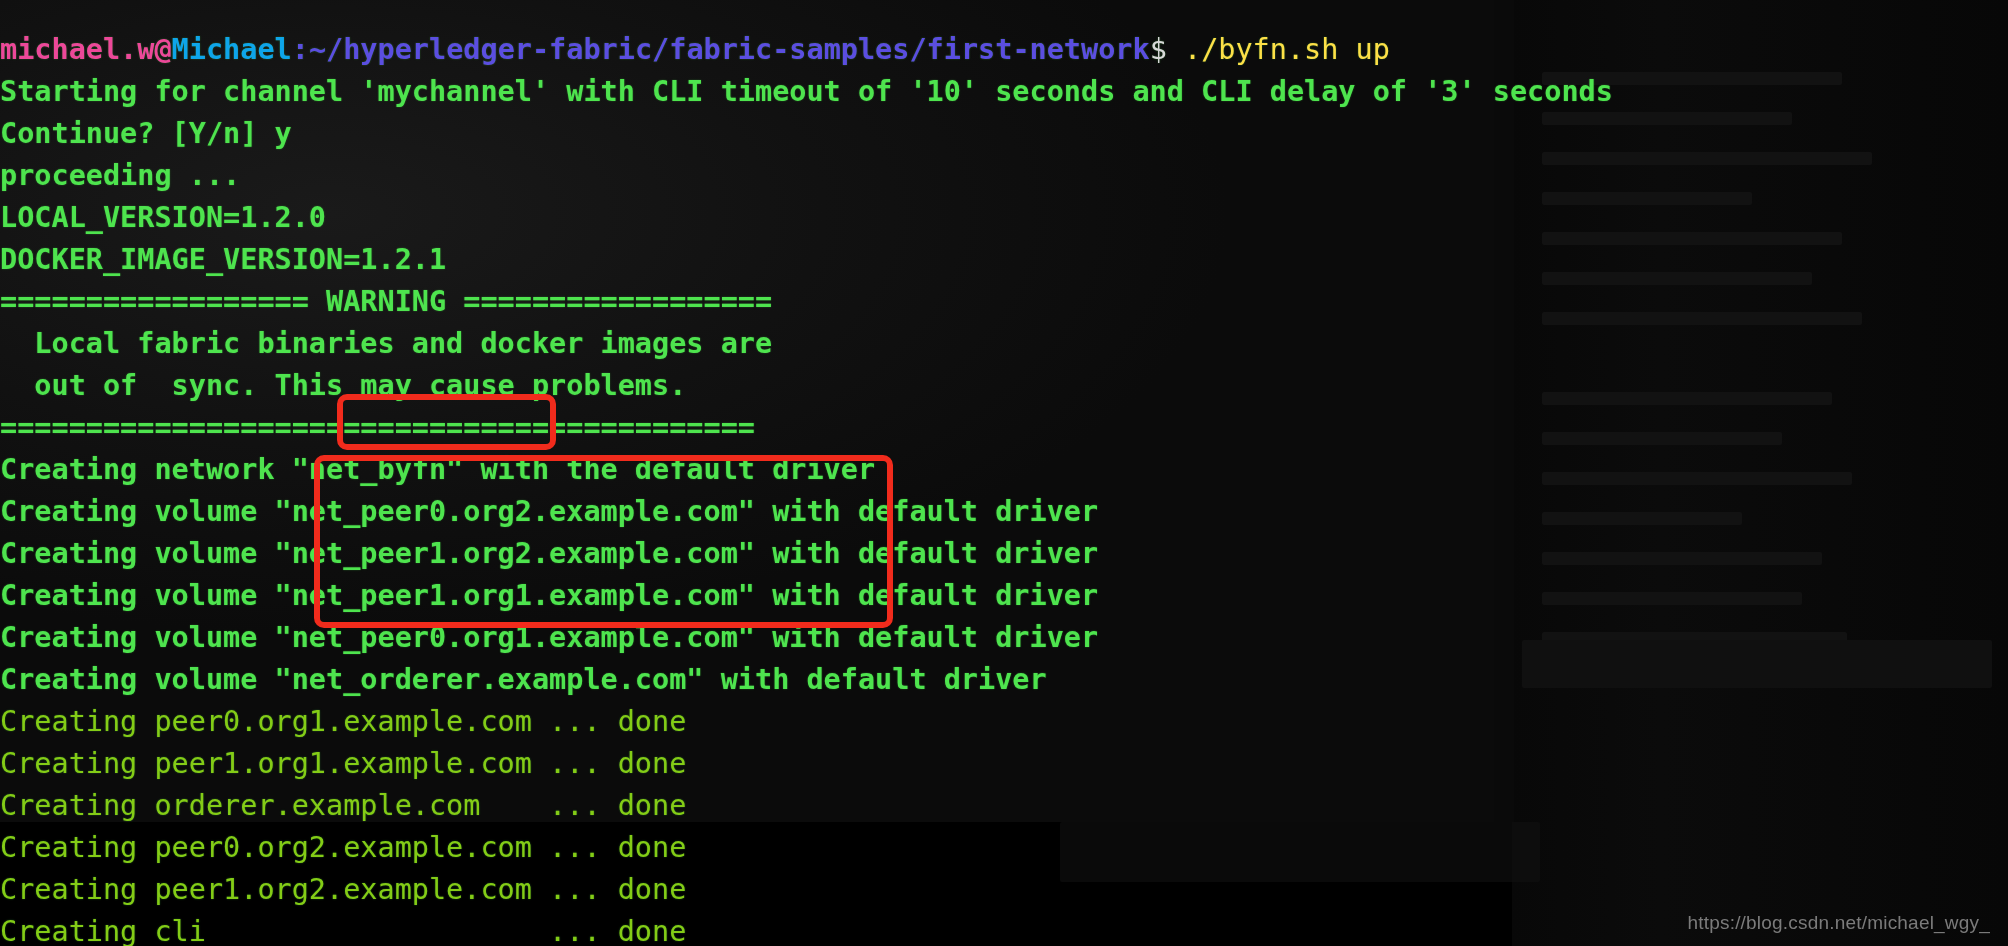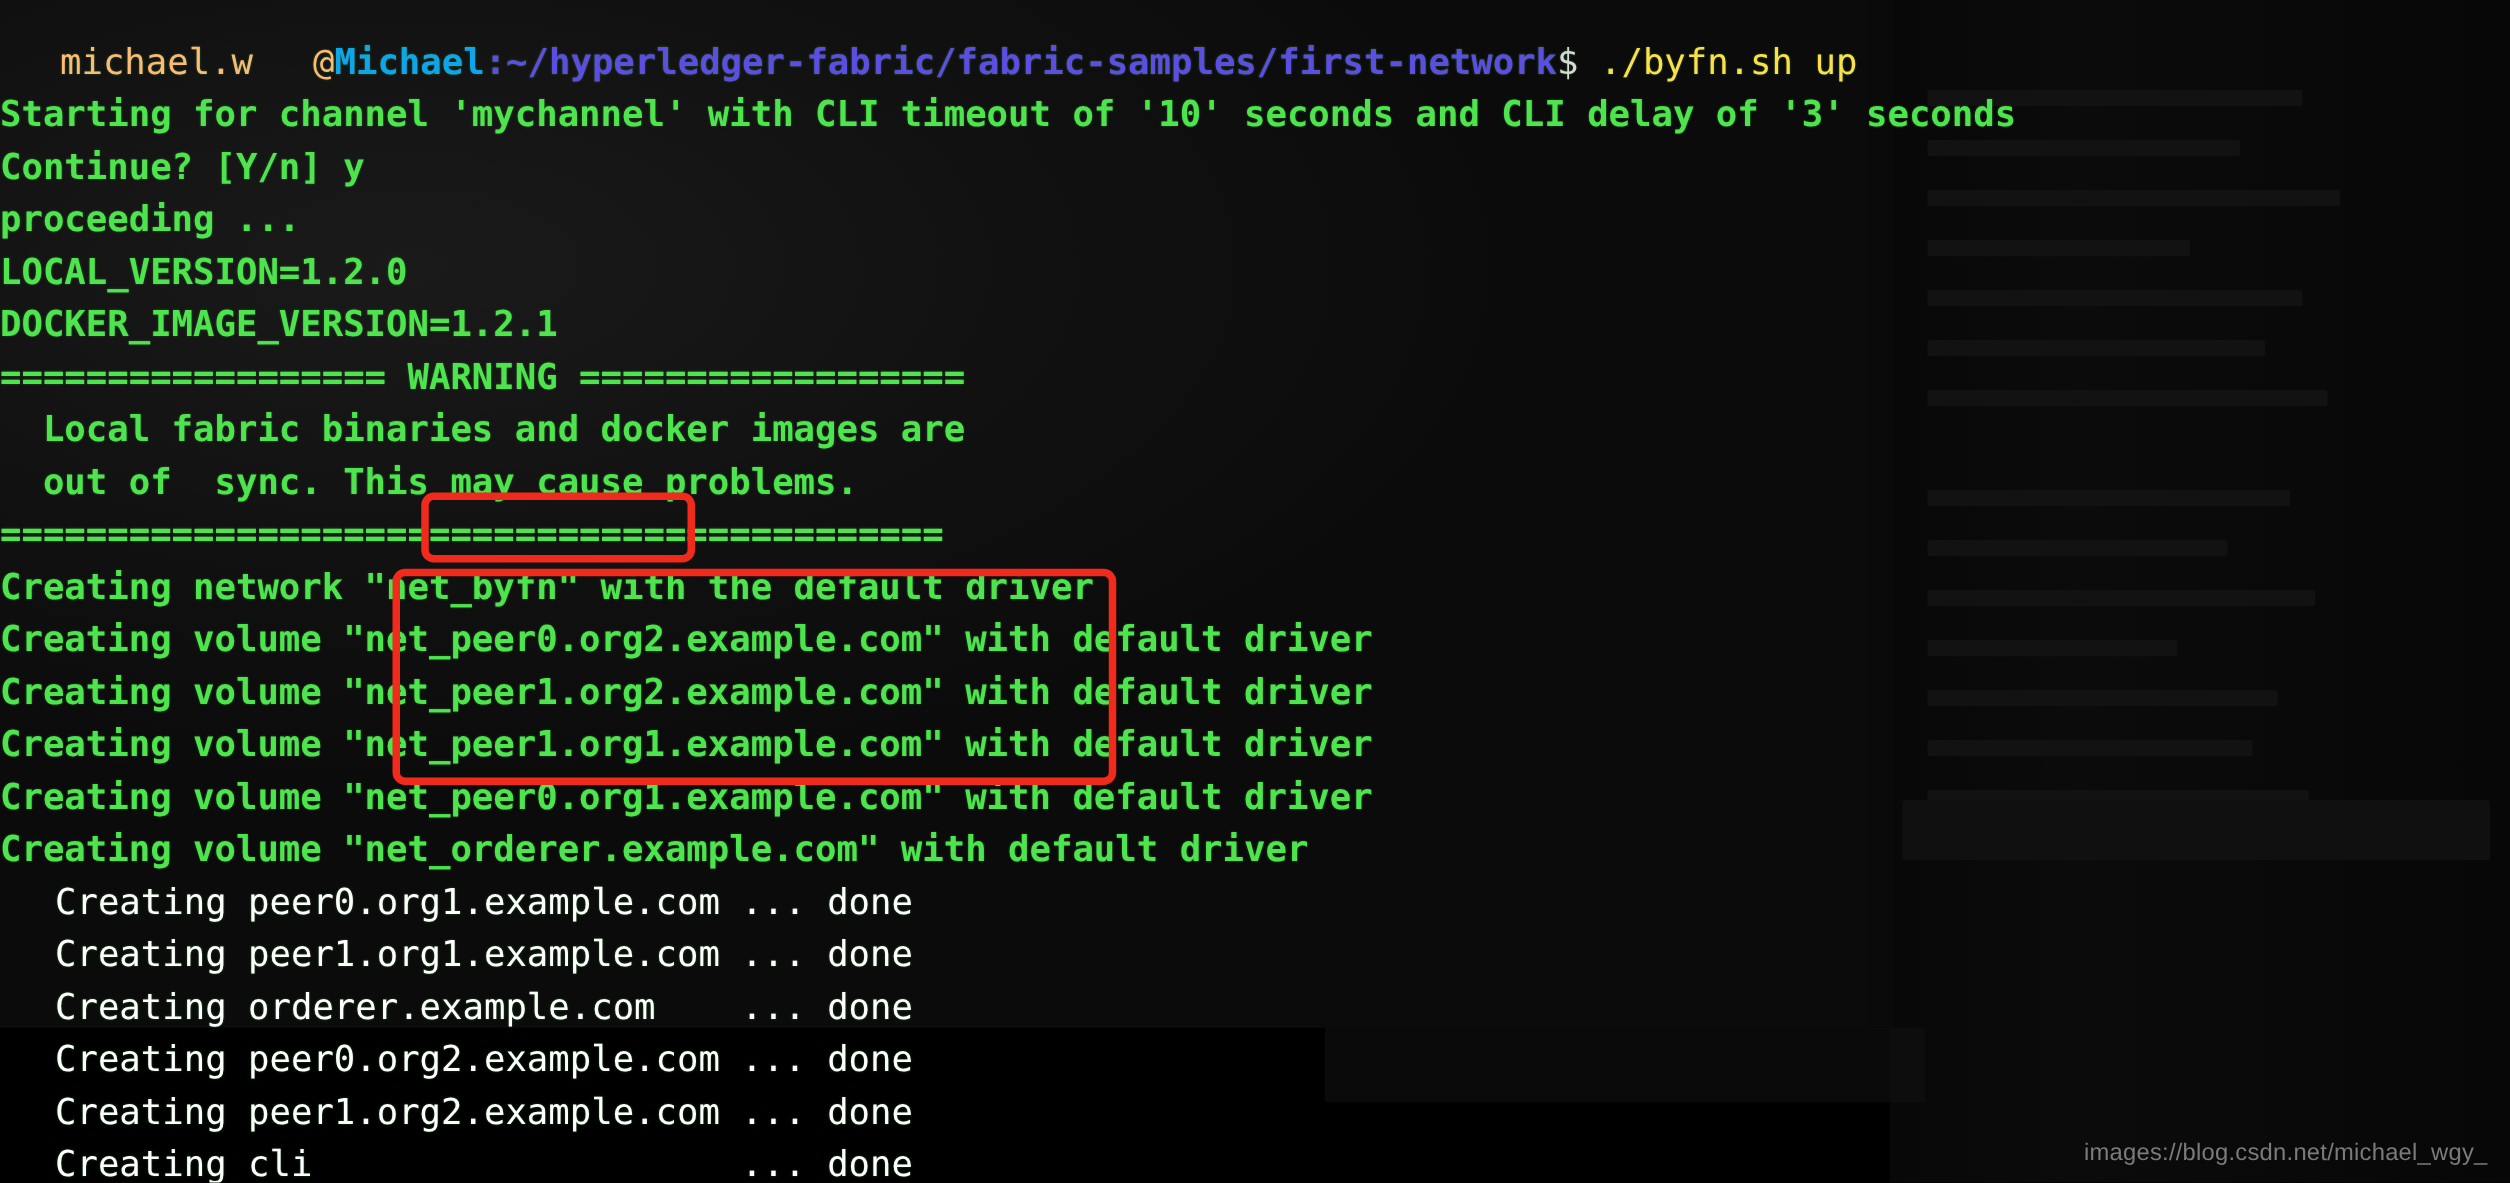--- a/index.html
+++ b/index.html
@@ -65,27 +65,27 @@
     padding: 0;
     font-family: "DejaVu Sans Mono", "Liberation Mono", monospace;
     font-size: 28.5px;
     line-height: 42px;
     letter-spacing: 0px;
     white-space: pre;
     color: #4ee44e;
     text-shadow: 0 0 2px rgba(78,228,78,.35);
   }
   .line { display: block; height: 42px; }
-  .user  { color: #fdba74; font-weight: normal; margin-left: 48px; }
+  .user  { color: #ec4899; font-weight: bold; }
   .host  { color: #0ea5e9; font-weight: bold; }
   .path  { color: #5b4ee0; font-weight: bold; }
   .dollar{ color: #d8d8d8; }
   .cmd   { color: #fde047; }
   .out   { color: #4ee44e; font-weight: bold; }
-  .dim   { color: #ffffff; padding-left: 44px; }
+  .dim   { color: #84cc16; }
 
   
   .redbox {
     position: absolute;
     border: 6px solid #f12b1c;
     border-radius: 10px;
     pointer-events: none;
   }
   #redbox-1 { left: 337px;  top: 394px; width: 219px; height: 56px; }
   #redbox-2 { left: 314px;  top: 455px; width: 579px; height: 173px; }
@@ -127,14 +127,14 @@
   <div class="ghost-block" style="left:1060px; top:822px; width:480px; height:60px; opacity:.6;"></div>
 
   <div id="term-panel"></div>
   <div id="term-panel-2"></div>
 
   <pre id="term"><span class="line"><span class="user">michael.w</span><span class="user">@</span><span class="host">Michael</span><span class="path">:</span><span class="path">~/hyperledger-fabric/fabric-samples/first-network</span><span class="dollar">$</span><span class="cmd"> ./byfn.sh up</span></span><span class="line out">Starting for channel 'mychannel' with CLI timeout of '10' seconds and CLI delay of '3' seconds</span><span class="line out">Continue? [Y/n] y</span><span class="line out">proceeding ...</span><span class="line out">LOCAL_VERSION=1.2.0</span><span class="line out">DOCKER_IMAGE_VERSION=1.2.1</span><span class="line out">================== WARNING ==================</span><span class="line out">  Local fabric binaries and docker images are</span><span class="line out">  out of  sync. This may cause problems.</span><span class="line out">============================================</span><span class="line out">Creating network "net_byfn" with the default driver</span><span class="line out">Creating volume "net_peer0.org2.example.com" with default driver</span><span class="line out">Creating volume "net_peer1.org2.example.com" with default driver</span><span class="line out">Creating volume "net_peer1.org1.example.com" with default driver</span><span class="line out">Creating volume "net_peer0.org1.example.com" with default driver</span><span class="line out">Creating volume "net_orderer.example.com" with default driver</span><span class="line dim">Creating peer0.org1.example.com ... done</span><span class="line dim">Creating peer1.org1.example.com ... done</span><span class="line dim">Creating orderer.example.com    ... done</span><span class="line dim">Creating peer0.org2.example.com ... done</span><span class="line dim">Creating peer1.org2.example.com ... done</span><span class="line dim">Creating cli                    ... done</span></pre>
 
   <div class="redbox" id="redbox-1"></div>
   <div class="redbox" id="redbox-2"></div>
 
-  <div id="watermark">images://blog.csdn.net/michael_wgy_</div>
+  <div id="watermark">https://blog.csdn.net/michael_wgy_</div>
 </div>
 
 </body></html>

